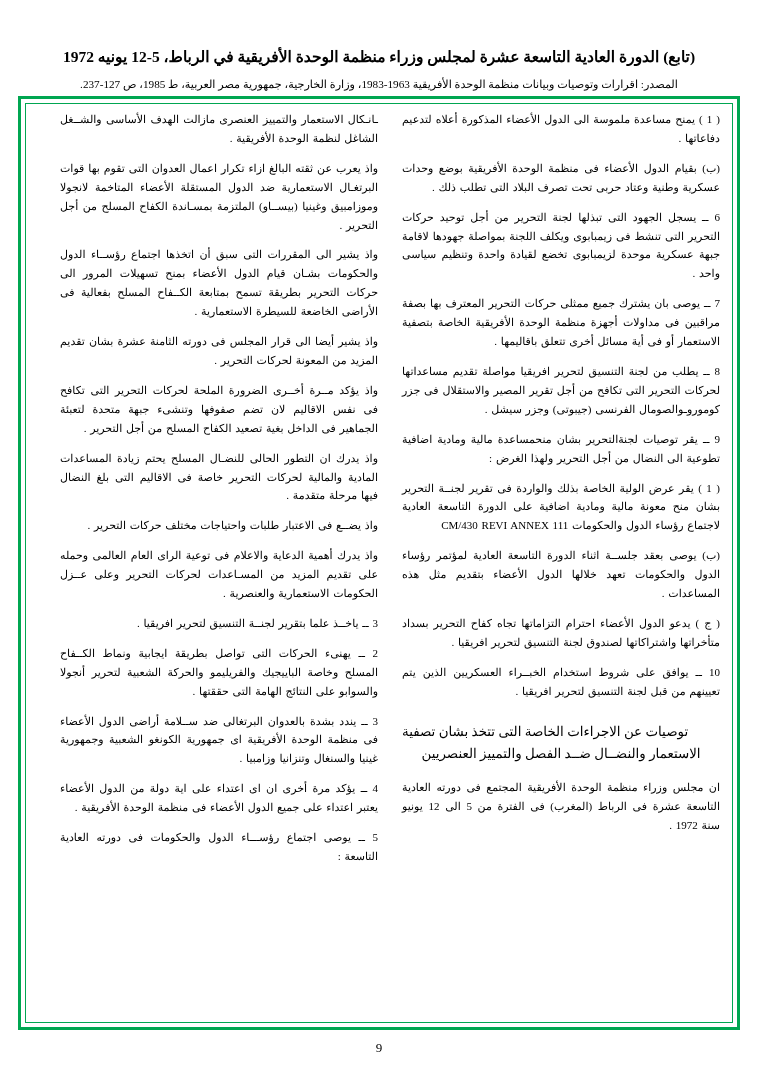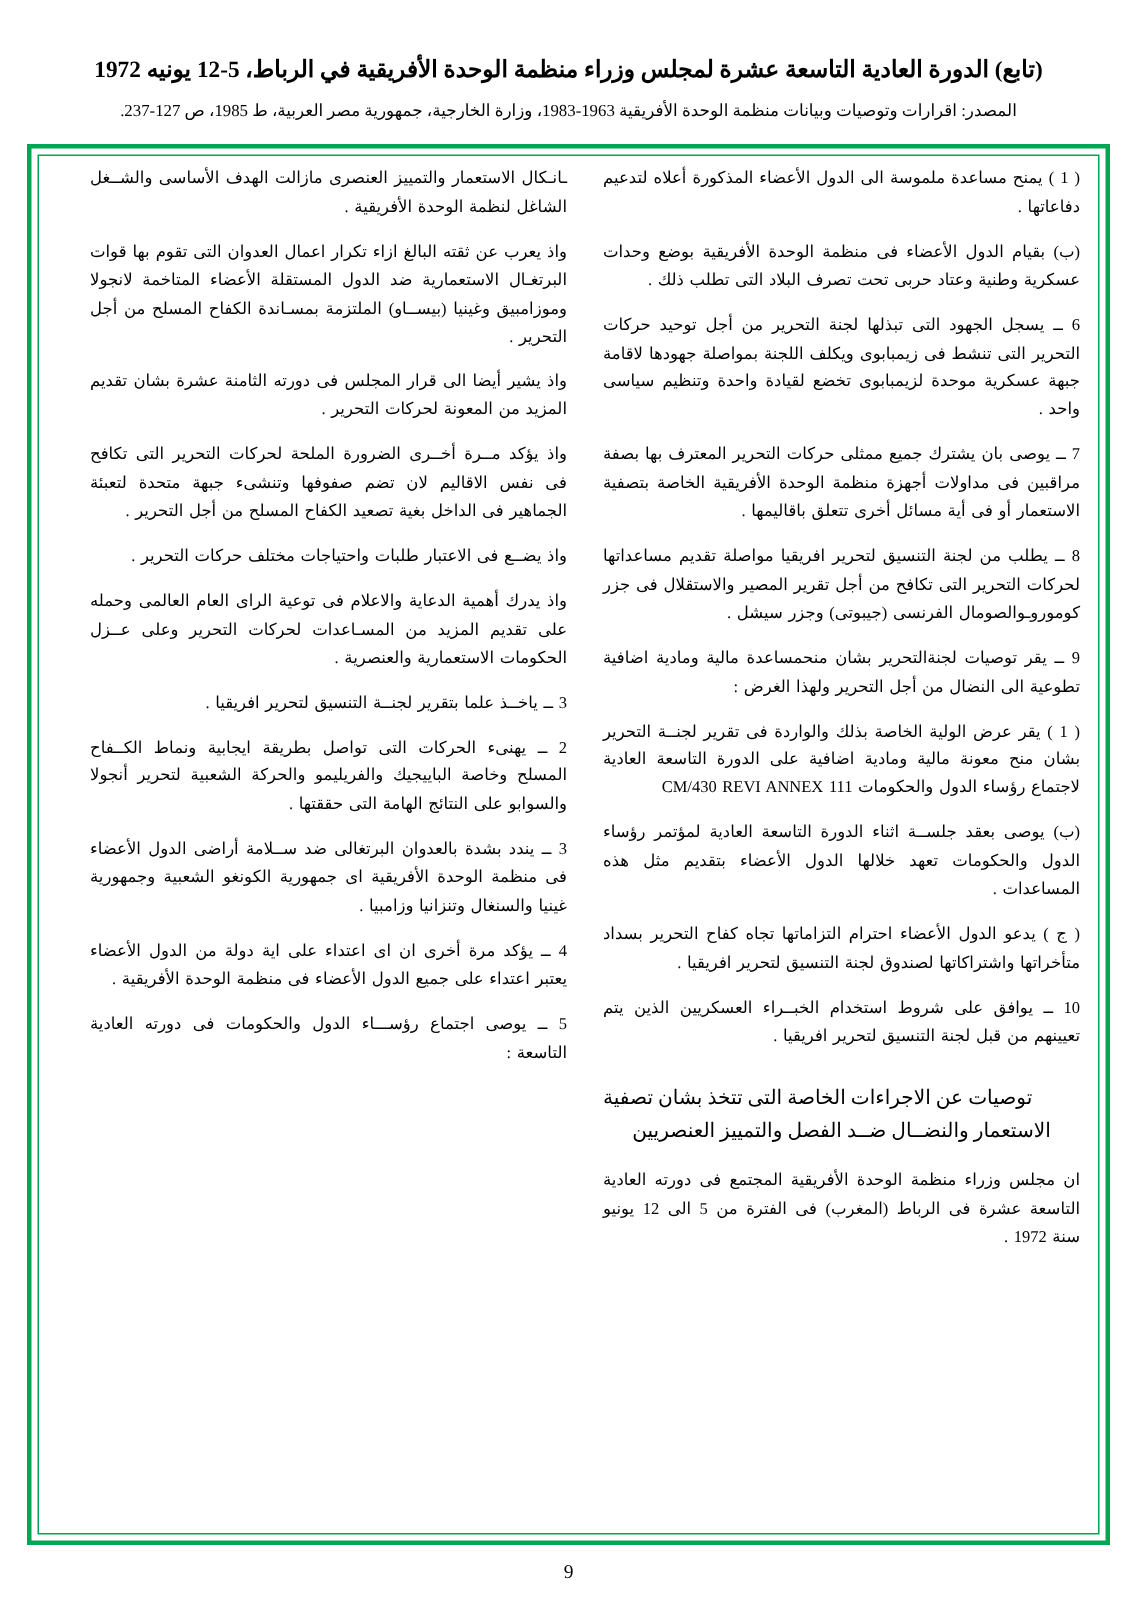--- a/index.html
+++ b/index.html
@@ -17,21 +17,21 @@
   }
 
   .page {
     position: absolute;
     inset: 0;
   }
 
   
   .doc-header {
     position: absolute;
-    top: 36px;
+    top: 46px;
     left: 0;
     right: 0;
     text-align: center;
   }
   .doc-title {
     font-size: 15.5px;
     font-weight: bold;
     letter-spacing: 0px;
     line-height: 1.4;
     direction: rtl;
@@ -138,22 +138,24 @@
       <p class="para">(ب) يوصى بعقد جلســة اثناء الدورة التاسعة العادية لمؤتمر رؤساء الدول والحكومات تعهد خلالها الدول الأعضاء بتقديم مثل هذه المساعدات .</p>
       <p class="para">( ج ) يدعو الدول الأعضاء احترام التزاماتها تجاه كفاح التحرير بسداد متأخراتها واشتراكاتها لصندوق لجنة التنسيق لتحرير افريقيا .</p>
       <p class="para">10 ــ يوافق على شروط استخدام الخبــراء العسكريين الذين يتم تعيينهم من قبل لجنة التنسيق لتحرير افريقيا .</p>
       <div class="subhead">توصيات عن الاجراءات الخاصة التى تتخذ بشان تصفية الاستعمار والنضــال ضــد الفصل والتمييز العنصريين</div>
       <p class="para">ان مجلس وزراء منظمة الوحدة الأفريقية المجتمع فى دورته العادية التاسعة عشرة فى الرباط (المغرب) فى الفترة من 5 الى 12 يونيو سنة 1972 .</p>
     </div>
 
     <div class="col left">
       <p class="para">ـانـكال الاستعمار والتمييز العنصرى مازالت الهدف الأساسى والشــغل الشاغل لنظمة الوحدة الأفريقية .</p>
       <p class="para">واذ يعرب عن ثقته البالغ ازاء تكرار اعمال العدوان التى تقوم بها قوات البرتغـال الاستعمارية ضد الدول المستقلة الأعضاء المتاخمة لانجولا وموزامبيق وغينيا (بيســاو) الملتزمة بمسـاندة الكفاح المسلح من أجل التحرير .</p>
+      <p class="para">واذ يشير الى المقررات التى سبق أن اتخذها اجتماع رؤســاء الدول والحكومات بشـان قيام الدول الأعضاء بمنح تسهيلات المرور الى حركات التحرير بطريقة تسمح بمتابعة الكــفاح المسلح بفعالية فى الأراضى الخاضعة للسيطرة الاستعمارية .</p>
       <p class="para">واذ يشير أيضا الى قرار المجلس فى دورته الثامنة عشرة بشان تقديم المزيد من المعونة لحركات التحرير .</p>
       <p class="para">واذ يؤكد مــرة أخــرى الضرورة الملحة لحركات التحرير التى تكافح فى نفس الاقاليم لان تضم صفوفها وتنشىء جبهة متحدة لتعبئة الجماهير فى الداخل بغية تصعيد الكفاح المسلح من أجل التحرير .</p>
+      <p class="para">واذ يدرك ان التطور الحالى للنضـال المسلح يحتم زيادة المساعدات المادية والمالية لحركات التحرير خاصة فى الاقاليم التى بلغ النضال فيها مرحلة متقدمة .</p>
       <p class="para">واذ يضــع فى الاعتبار طلبات واحتياجات مختلف حركات التحرير .</p>
       <p class="para">واذ يدرك أهمية الدعاية والاعلام فى توعية الراى العام العالمى وحمله على تقديم المزيد من المسـاعدات لحركات التحرير وعلى عــزل الحكومات الاستعمارية والعنصرية .</p>
       <p class="para">3 ــ ياخــذ علما بتقرير لجنــة التنسيق لتحرير افريقيا .</p>
       <p class="para">2 ــ يهنىء الحركات التى تواصل بطريقة ايجابية ونماط الكــفاح المسلح وخاصة الباييجيك والفريليمو والحركة الشعبية لتحرير أنجولا والسوابو على النتائج الهامة التى حققتها .</p>
       <p class="para">3 ــ يندد بشدة بالعدوان البرتغالى ضد ســلامة أراضى الدول الأعضاء فى منظمة الوحدة الأفريقية اى جمهورية الكونغو الشعبية وجمهورية غينيا والسنغال وتنزانيا وزامبيا .</p>
       <p class="para">4 ــ يؤكد مرة أخرى ان اى اعتداء على اية دولة من الدول الأعضاء يعتبر اعتداء على جميع الدول الأعضاء فى منظمة الوحدة الأفريقية .</p>
       <p class="para">5 ــ يوصى اجتماع رؤســـاء الدول والحكومات فى دورته العادية التاسعة :</p>
     </div>
 
   </div>

